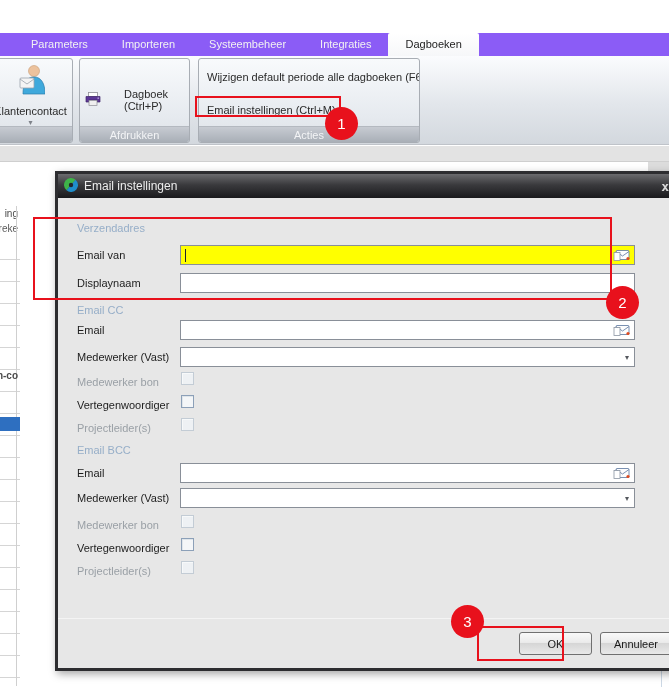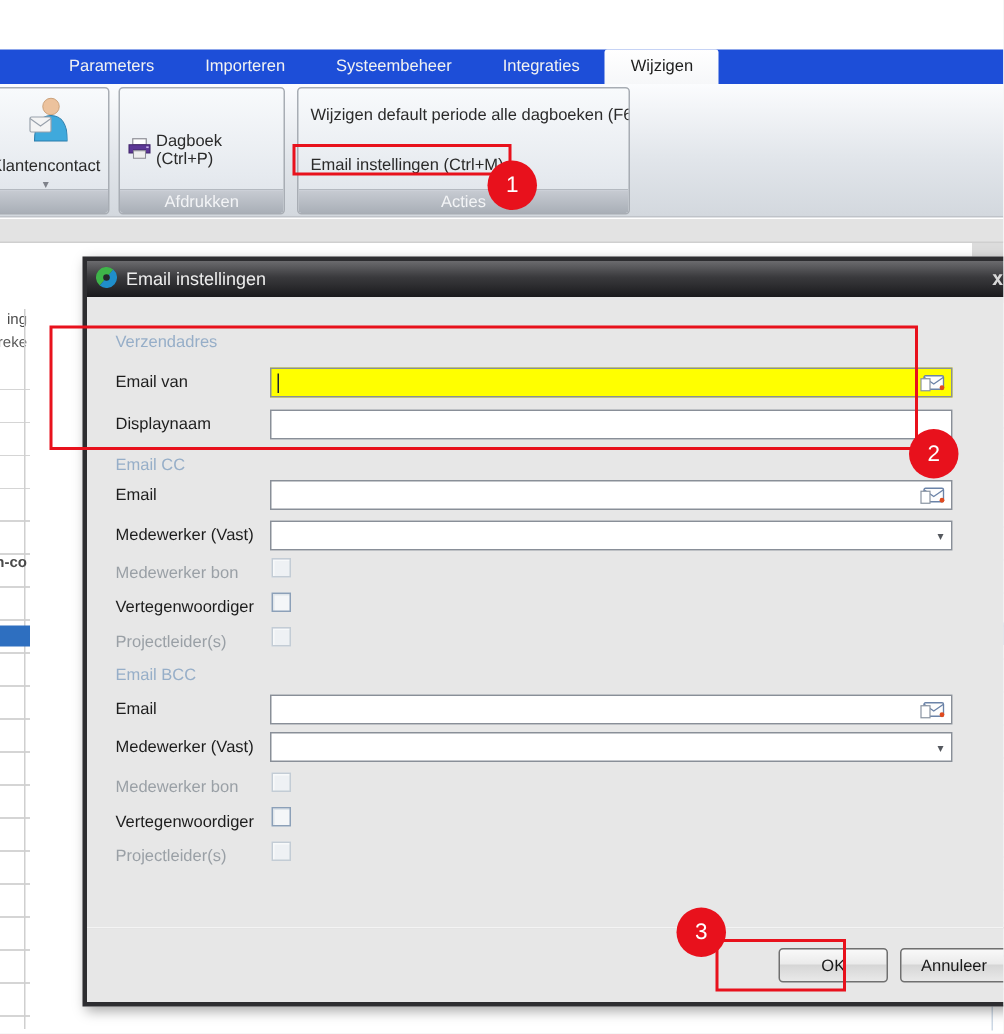--- a/index.html
+++ b/index.html
@@ -11,41 +11,41 @@
   .titlebar { position:absolute; left:0; top:0; width:669px; height:33px; background:#fff;
               display:flex; align-items:center; justify-content:flex-end; }
   .app-title { font-size:13px; color:#1c1c1c; white-space:nowrap; }
   .title-blur { width:57px; height:15px; margin-left:6px; margin-right:2px;
     background:
       repeating-linear-gradient(90deg,#a8a8a8 0 5px,#d9d9d9 5px 10px,#8f8f8f 10px 15px,#cfcfcf 15px 20px),
       #c0c0c0;
     background-blend-mode:luminosity; opacity:.85; }
 
   
-  .tabbar { position:absolute; left:0; top:33px; width:669px; height:23px; background:#1d4ed8;
-            display:flex; align-items:flex-end; padding-left:29px; }
+  .tabbar { position:absolute; left:0; top:33px; width:669px; height:23px; background:#8b5cf6;
+            display:flex; align-items:flex-end; padding-left:14px; }
   .tab { color:#f2f2f2; line-height:23px; padding:0 17px; cursor:default; white-space:nowrap; }
   .tab.active { background:linear-gradient(#ffffff,#f6f7f9); color:#1d1d1d;
                 border-radius:2px 2px 0 0; }
 
   
   .ribbon { position:absolute; left:0; top:56px; width:669px; height:89px;
             background:linear-gradient(#fbfcfe, #e2e6eb 55%, #d3d8de); border-bottom:1px solid #bfc3c9; }
   .rgroup { position:absolute; top:2px; height:85px; border:1px solid #a8adb4; border-radius:3px;
             background:linear-gradient(#f8fafc,#e6eaef 70%,#dde2e8); overflow:hidden; }
   .rgroup-label { position:absolute; left:0; right:0; bottom:0; height:16px; text-align:center;
             line-height:16px; color:#f3f4f6; background:linear-gradient(#c7cbd2,#a9afb7);
             border-top:1px solid #b4b9c0; border-radius:0 0 2px 2px; }
   .g-contact { left:-12px; width:85px; }
   .g-print   { left:79px;  width:111px; }
   .g-actions { left:198px; width:222px; }
   .contact-icon { position:absolute; left:28px; top:5px; }
   .contact-label { position:absolute; left:0; right:0; top:46px; text-align:center; color:#2a2a2a; }
   .contact-caret { position:absolute; left:0; right:0; top:59px; text-align:center; color:#7e828a; font-size:8px; }
-  .print-btn { position:absolute; left:5px; top:29px; display:flex; align-items:center; gap:3px; color:#2a2a2a; }
+  .print-btn { position:absolute; left:5px; top:29px; display:flex; align-items:center; gap:23px; color:#2a2a2a; }
   .action-item { position:absolute; left:8px; height:20px; line-height:20px; color:#2a2a2a; white-space:nowrap; }
   .action-1 { top:8px; } .action-2 { top:41px; }
 
   .substrip { position:absolute; left:0; top:146px; width:669px; height:16px; background:#e3e3e3;
               border-bottom:1px solid #cfcfcf; }
 
   
   .workspace { position:absolute; left:0; top:162px; width:669px; height:527px; background:#fff; }
   .sliver { position:absolute; top:0; height:527px; background:#fff; }
   .sliver-left { left:0; width:20px; }
@@ -116,21 +116,21 @@
 <body>
 
 <div id="app">
 
 
   <div class="tabbar">
     <span class="tab">Parameters</span>
     <span class="tab">Importeren</span>
     <span class="tab">Systeembeheer</span>
     <span class="tab">Integraties</span>
-    <span class="tab active">Wijzigen</span>
+    <span class="tab active">Dagboeken</span>
   </div>
 
   <div class="ribbon">
 
     <div class="rgroup g-contact">
       <span class="contact-icon">
         <svg width="28" height="32" viewBox="0 0 28 32">
           <circle cx="17" cy="7" r="5.5" fill="#ecc29d" stroke="#c79b72" stroke-width="0.6"></circle>
           <path d="M6 30 C6 19 10 13 17 13 C24 13 28 19 28 30 Z" fill="#3fa9dc" stroke="#2b7dab" stroke-width="0.7"></path>
           <rect x="3" y="14" width="14" height="10" rx="1" fill="#f4f4f4" stroke="#9aa2ac" stroke-width="0.8"></rect>

